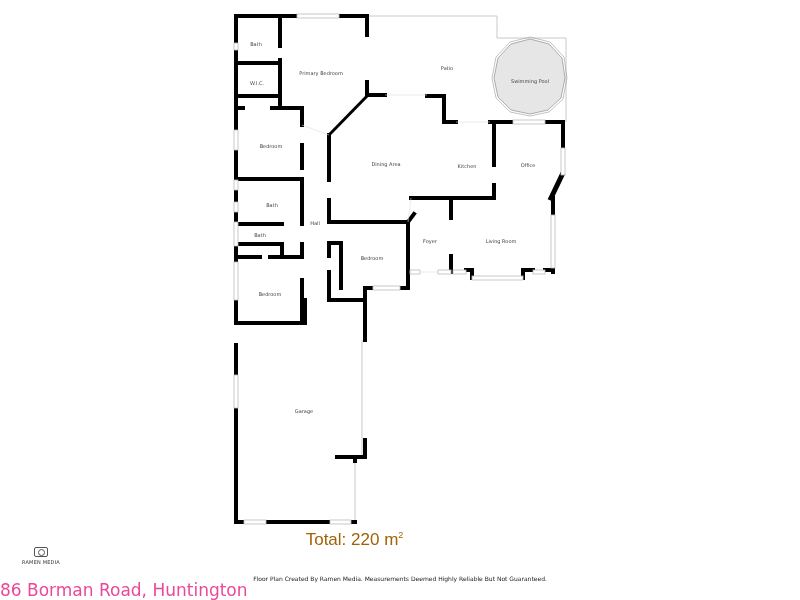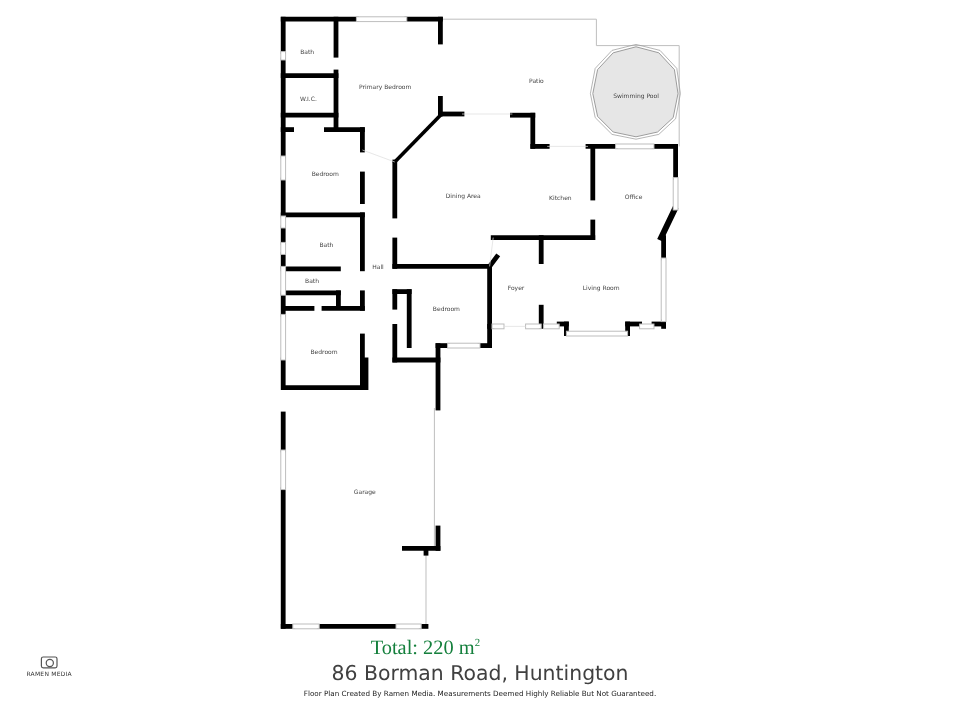--- a/index.html
+++ b/index.html
@@ -1,21 +1,21 @@
 <!DOCTYPE html>
 <html><head>
 <meta charset="utf-8">
 <style>
   html, body { margin:0; padding:0; background:#ffffff; }
   body { width:800px; height:600px; position:relative; overflow:hidden; font-family:"Liberation Sans", sans-serif; }
   #plan { position:absolute; left:0; top:0; width:800px; height:600px; }
   .room-label { position:absolute; font-family:"DejaVu Sans", sans-serif; font-size:5px; color:#444; white-space:nowrap; transform:translate(-50%,-50%); }
-  .total { position:absolute; left:0; width:709px; top:530px; text-align:center; font-family:Liberation Serif, serif; font-size:17px; color:#15803d; }
+  .total { position:absolute; left:0; width:709px; top:530px; text-align:center; font-family:Liberation Sans, sans-serif; font-size:17px; color:#a16207; }
   .total sup { font-size:9px; }
-  .address { position:absolute; left:0; width:800px; top:552px; text-align:center; font-family:"DejaVu Sans", sans-serif; font-size:17px; color:#404040; }
+  .address { position:absolute; left:0; width:800px; top:580px; font-family:"DejaVu Sans", sans-serif; font-size:17px; color:#ec4899; }
   .disclaimer { position:absolute; left:0; width:800px; top:575px; text-align:center; font-family:"DejaVu Sans", sans-serif; font-size:6px; color:#222; }
   .logo { position:absolute; left:18px; top:547px; width:46px; text-align:center; }
   .logo-icon { width:12px; height:8px; margin:0 auto; border:1px solid #555; border-radius:2px; position:relative; }
   .logo-icon::after { content:""; position:absolute; left:3px; top:1px; width:5px; height:5px; border:1px solid #555; border-radius:50%; }
   .logo-text { font-family:"DejaVu Sans", sans-serif; font-size:5px; color:#333; letter-spacing:0.2px; margin-top:2px; }
 </style>
 </head>
 <body>
 
 <svg id="plan" viewBox="0 0 800 600" xmlns="http://www.w3.org/2000/svg">

